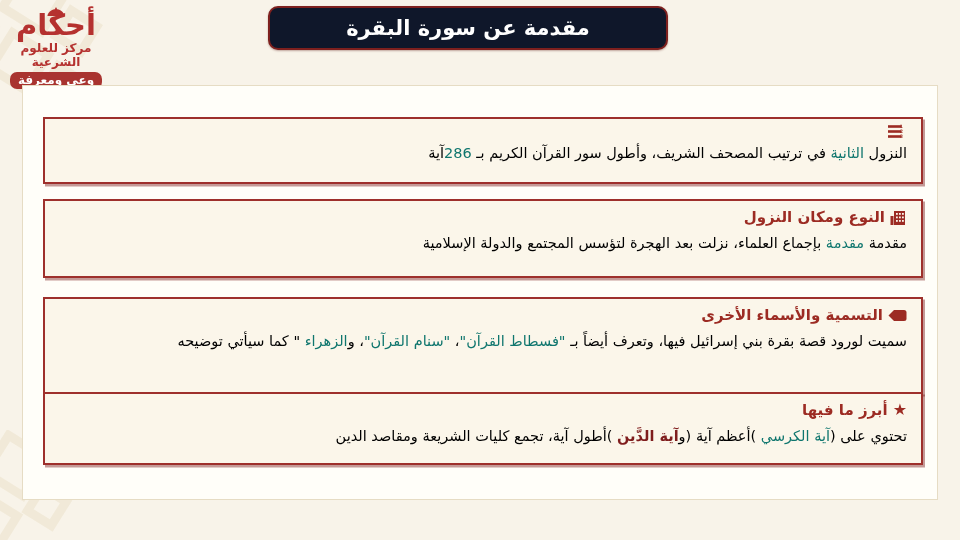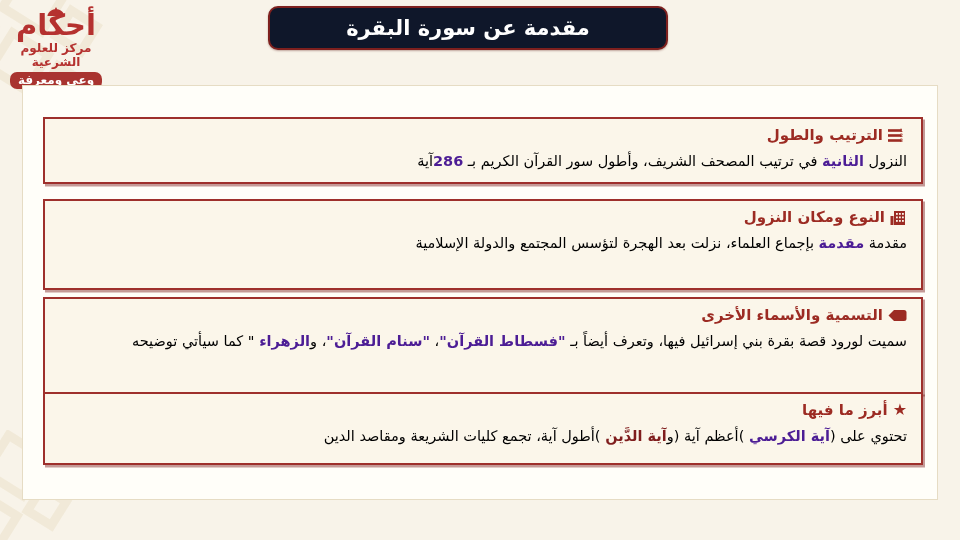--- a/index.html
+++ b/index.html
@@ -49,42 +49,42 @@
 
   
   .box {
     position:absolute; right:14px; left:20px;
     background:#fbf6ea;
     border:2px solid #9e302c;
     box-shadow:2px 2.5px 0 rgba(125,33,30,.45);
     padding:5px 14px 8px 14px;
   }
   .box1 { top:31px;  height:67px; }
-  .box2 { top:113px; height:91px; }
+  .box2 { top:113px; height:79px; }
   .box3 { top:211px; height:97px; }
   .box4 { top:306px; height:73px; }
 
   .box-head {
     display:flex; align-items:center; gap:5px;
     color:#9c2b23; font-weight:bold; font-size:15px;
     line-height:1.5;
   }
   .box-head .ic { display:inline-flex; align-items:center; flex:0 0 auto; }
   .box-head .ic svg { display:block; }
   .box-head .star { font-size:16px; line-height:1; color:#9c2b23; }
 
   .box-body {
     margin-top:3px;
     font-size:14.5px; line-height:1.65;
     color:#2e2b28;
     text-align:right;
     white-space:nowrap;
   }
   .seg-normal { color:#000000; }
-  .seg-red    { color:#4c1d95; font-weight:bold;text-align:center; }
+  .seg-red    { color:#0f766e; font-weight:normal;text-align:center; }
   .seg-blue   { color:#7f1d1d; font-weight:bold; }
 </style>
 </head>
 <body>
 
 <div class="ornament orn-tl">
   <svg width="150" height="150" viewBox="0 0 150 150" fill="none" stroke="#ece2cb" stroke-width="9">
     <g transform="rotate(32 75 75)">
       <rect x="18" y="18" width="46" height="46"></rect>
       <rect x="78" y="30" width="30" height="30"></rect>
@@ -126,21 +126,20 @@
       <span class="ic">
         <svg width="19" height="15" viewBox="0 0 19 15" fill="#9c2b23">
           <rect x="0" y="1.2" width="13" height="2.6"></rect>
           <rect x="0" y="6.2" width="13" height="2.6"></rect>
           <rect x="0" y="11.2" width="13" height="2.6"></rect>
           <text x="15" y="4.4" font-size="4.6" font-family="DejaVu Sans">1</text>
           <text x="15" y="9.4" font-size="4.6" font-family="DejaVu Sans">2</text>
           <text x="15" y="14.4" font-size="4.6" font-family="DejaVu Sans">3</text>
         </svg>
       </span>
-      <span>الترتيب والطول</span>
     </div>
     <div class="box-body"><span class="seg-normal">النزول </span><span class="seg-red">الثانية</span><span class="seg-normal"> في ترتيب المصحف الشريف، وأطول سور القرآن الكريم بـ </span><span class="seg-red">286</span><span class="seg-normal">آية</span></div>
   </div>
 
   <div class="box box2">
     <div class="box-head">
       <span class="ic">
         <svg width="17" height="15" viewBox="0 0 17 15" fill="#9c2b23">
           <rect x="4" y="1" width="11" height="14"></rect>
           <rect x="0.5" y="6" width="3" height="9"></rect>

